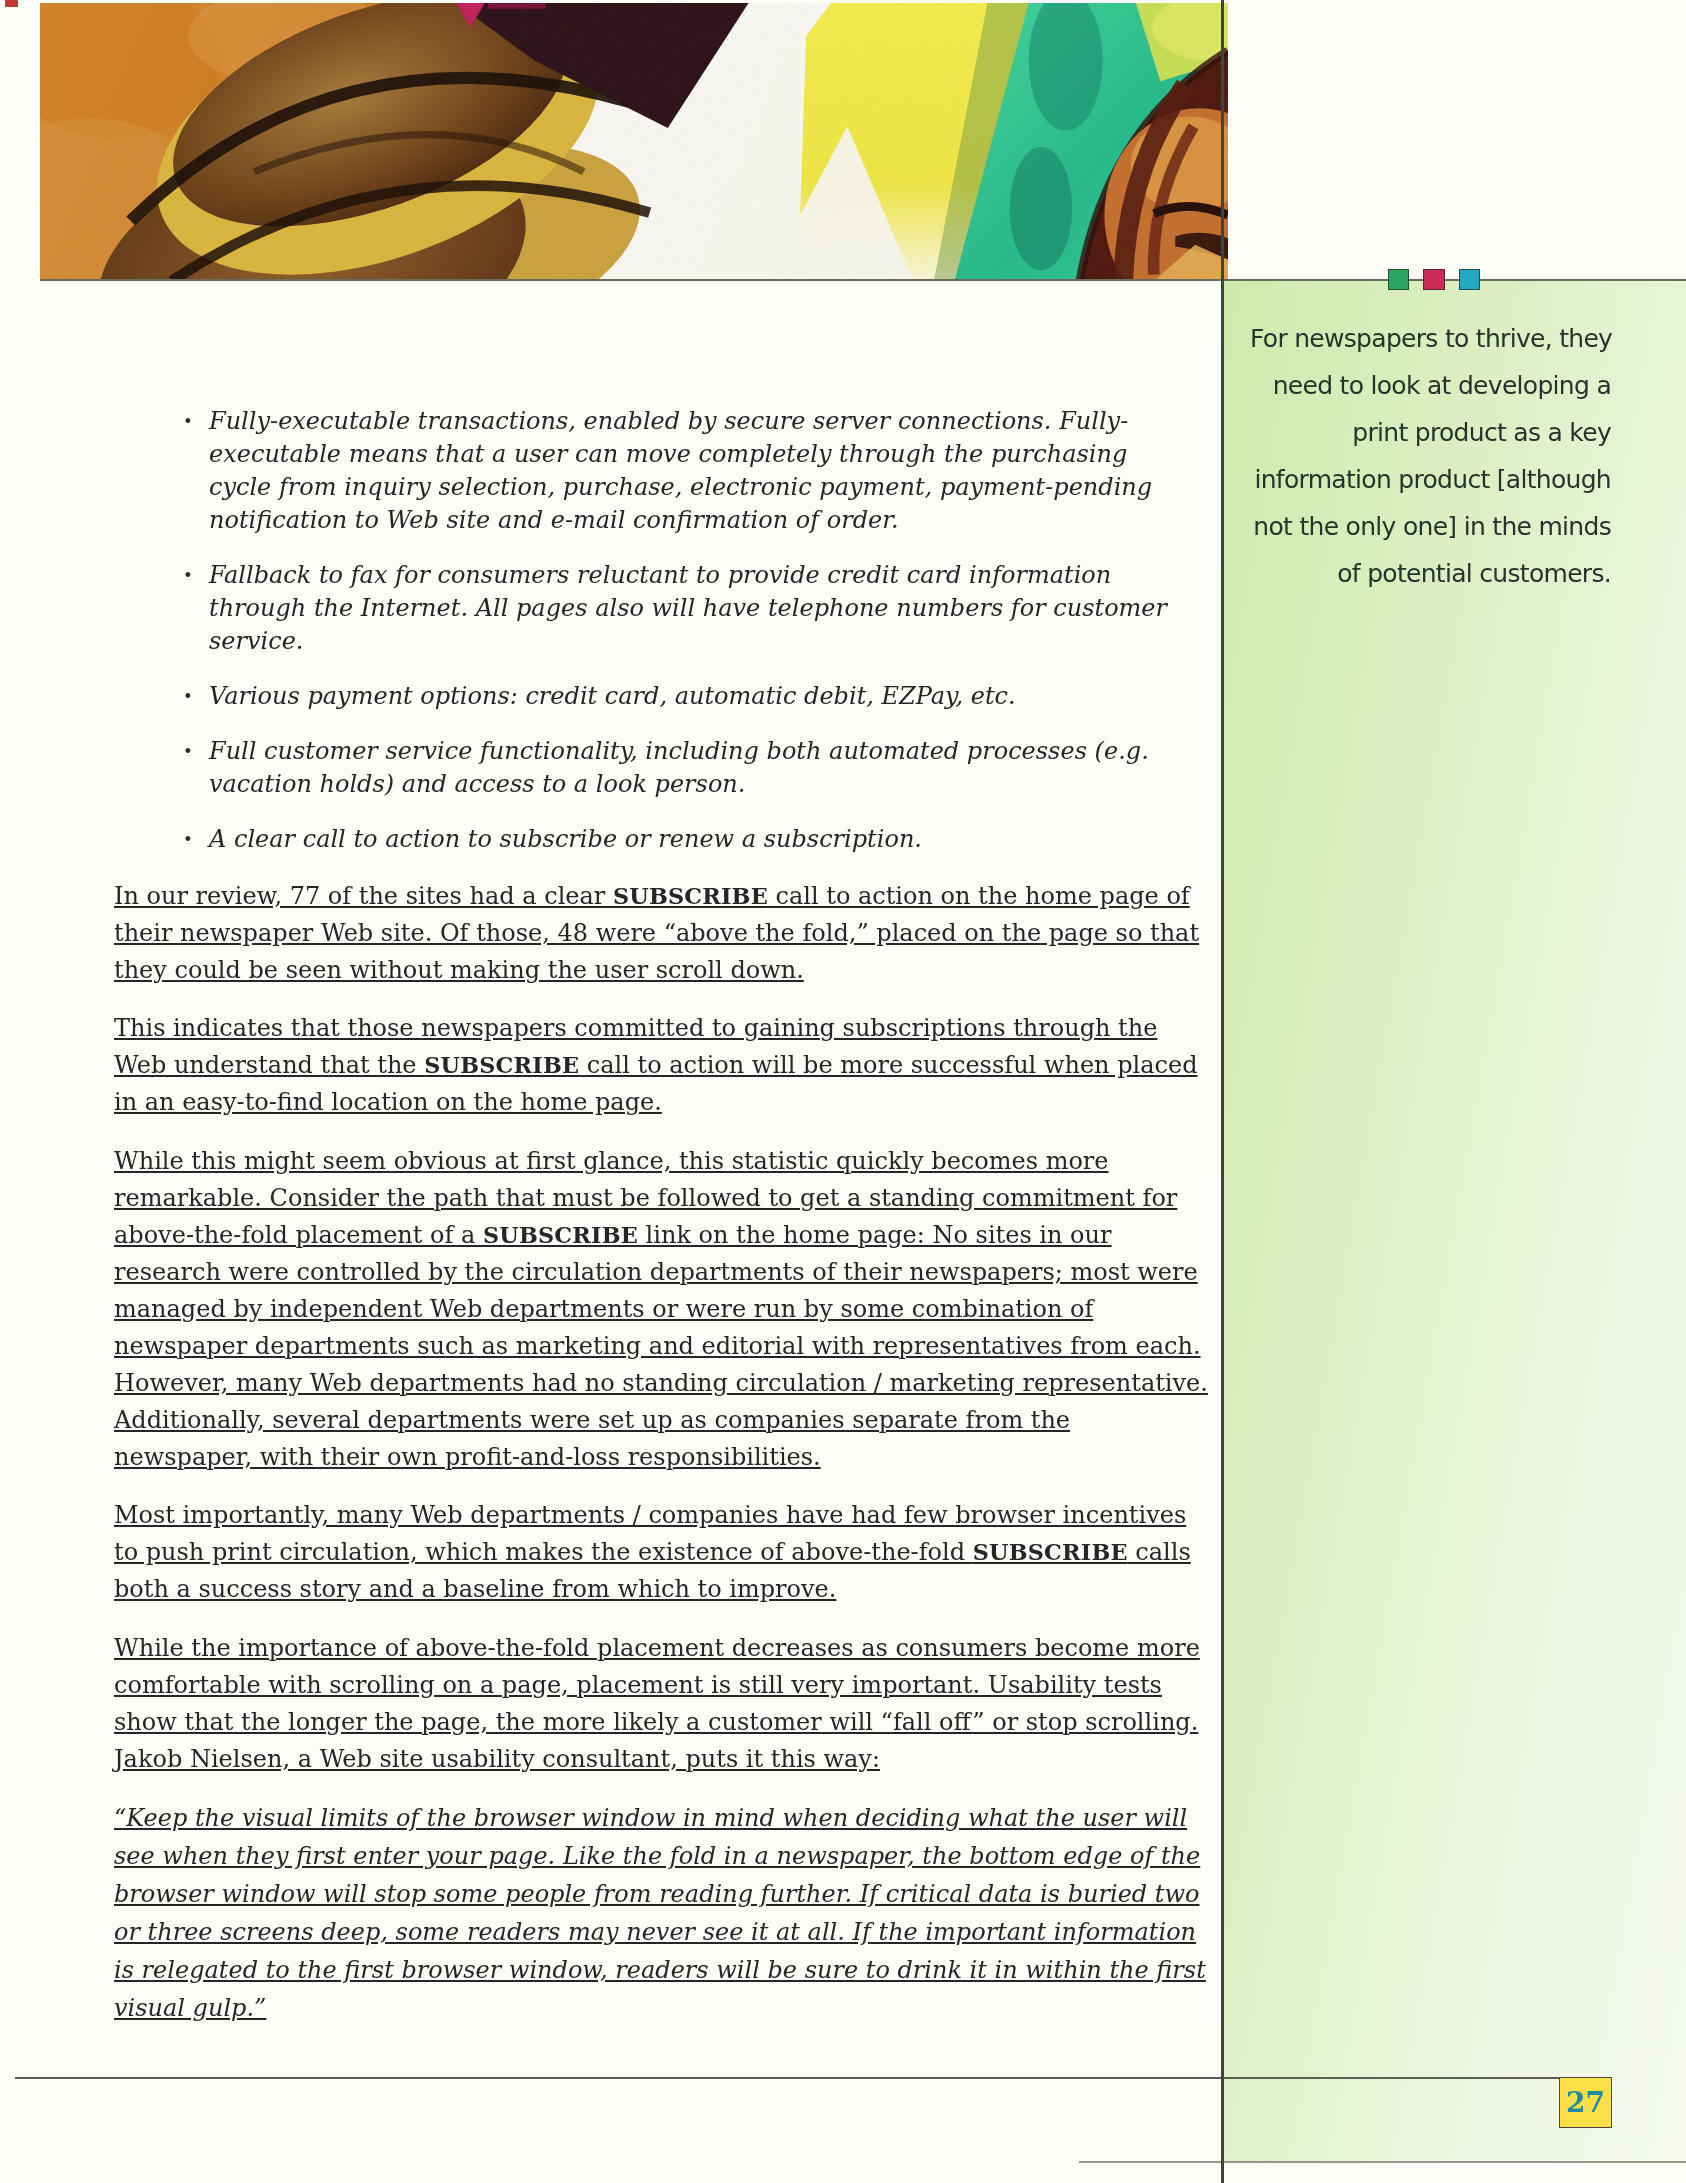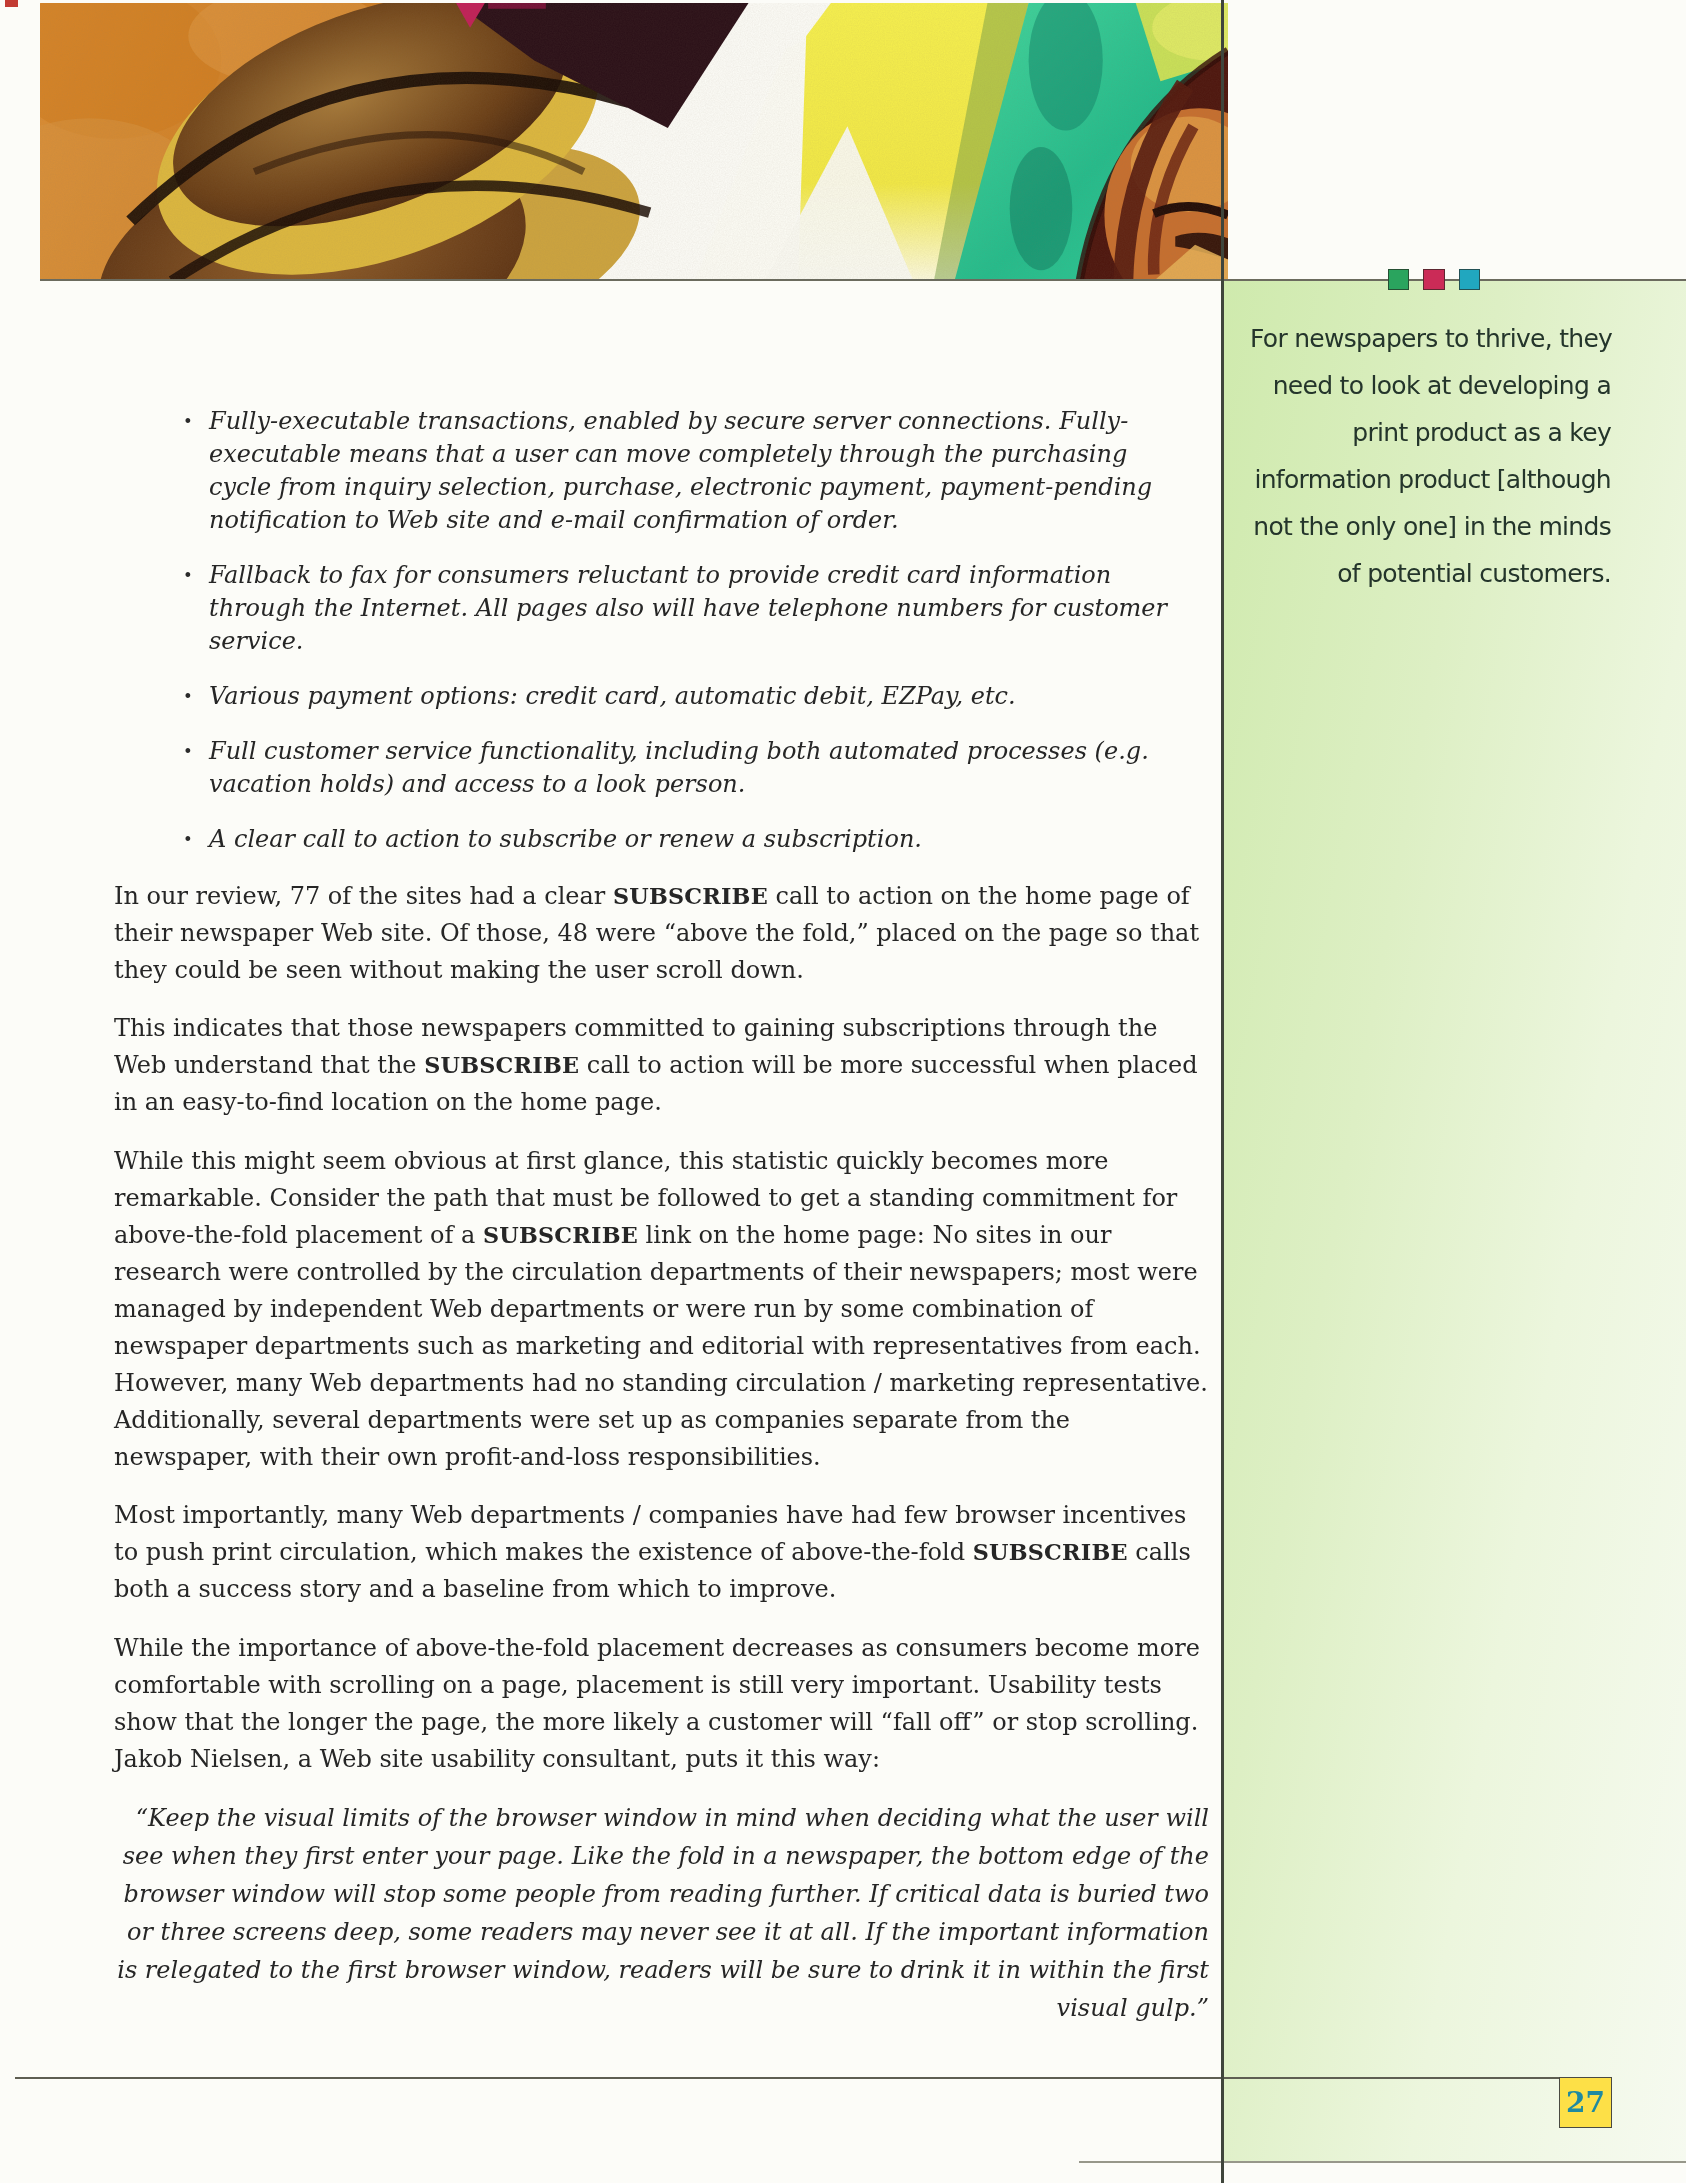--- a/index.html
+++ b/index.html
@@ -30,24 +30,24 @@
       line-height:47px;color:#24352b;}
   .pq-line{white-space:nowrap;}
 
   
   .main{position:absolute;left:114px;top:405px;width:1095px;z-index:4;font-size:24px;}
   ul.bullets{list-style:none;margin:0;padding:0;font-style:italic;}
   ul.bullets li{position:relative;padding-left:95px;margin:0 0 22px 0;
       line-height:33px;width:986px;box-sizing:content-box;}
   ul.bullets li::before{content:"\2022";position:absolute;left:69px;top:0;
       font-size:16.5px;line-height:33px;color:#2b2b2b;}
-  .paras{margin-top:8px;}
+  .paras{margin-top:8px;text-decoration:underline;}
   .para{margin:0 0 21.4px 0;line-height:37px;}
   .para .caps{font-weight:700;font-size:0.93em;letter-spacing:0.2px;}
-  .para.italic{font-style:italic;margin-top:20.6px;line-height:38px;text-align:right;}
+  .para.italic{font-style:italic;margin-top:20.6px;line-height:38px;}
 
   
   .page-number-box{position:absolute;left:1559px;top:2077px;width:53px;height:51px;
       box-sizing:border-box;border:1.6px solid #4a4a42;background:#fde047;z-index:8;
       display:flex;align-items:center;justify-content:center;}
   .page-number-box span{font-family:"DejaVu Serif", serif;font-weight:700;font-size:28px;
       color:var(--page-number-color,#1f8aa0);}
 </style>
 </head>
 <body>

